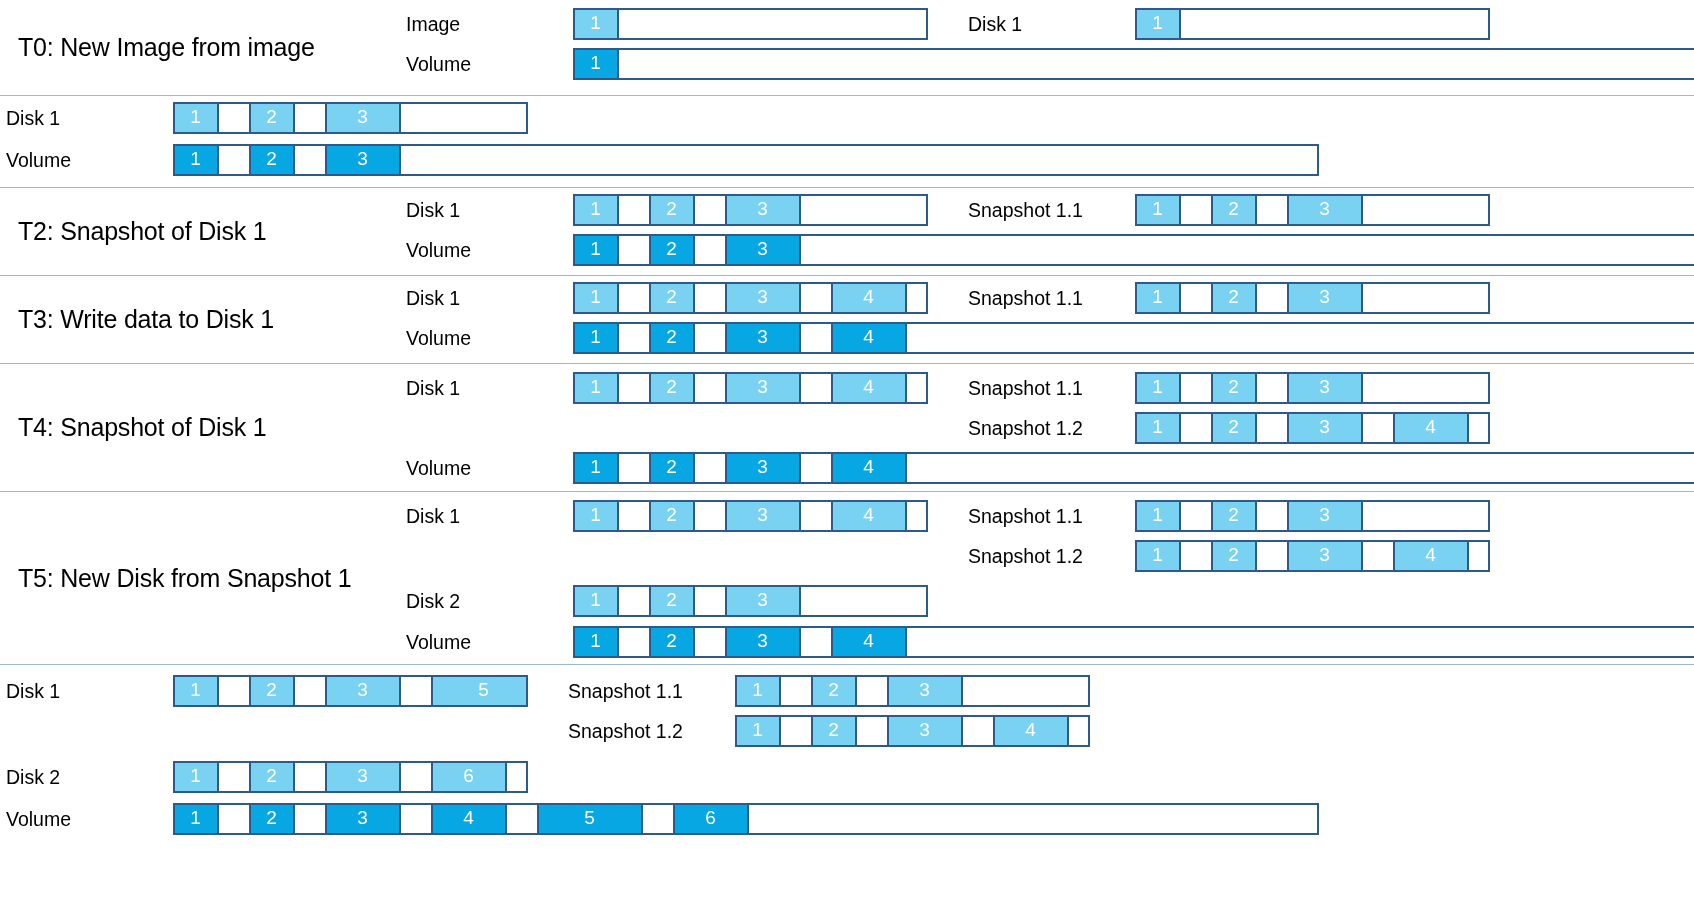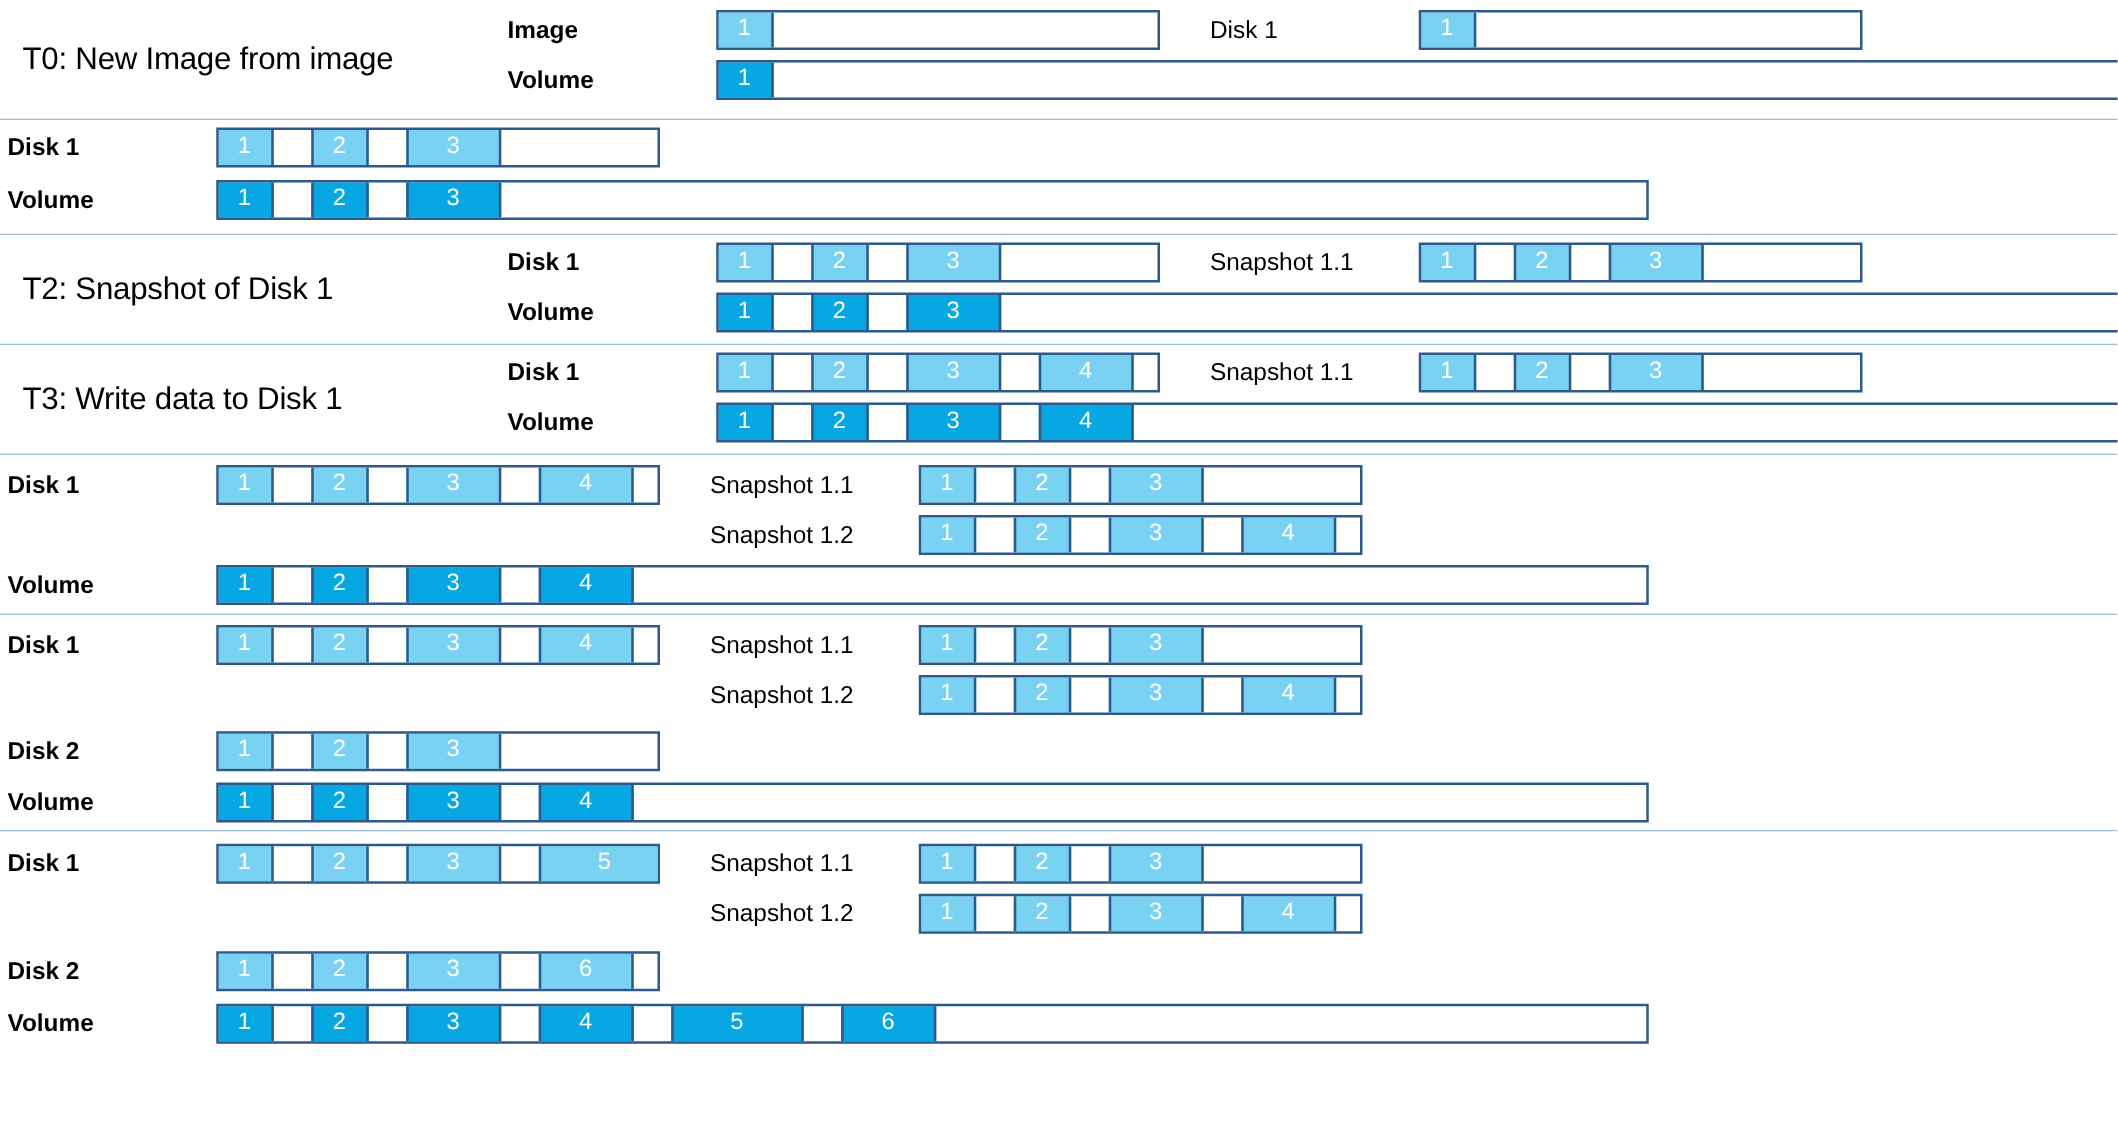--- a/index.html
+++ b/index.html
@@ -43,21 +43,20 @@
   .track-label {
     position:absolute;
     left:6px;
     top:0;
     width:155px;
     height:32px;
     line-height:32px;
     font-size:19.5px;
     color:#000;
     white-space:nowrap;
-    font-weight:bold;
   }
 
   .bar {
     position:absolute;
     top:0;
     height:32px;
     border:2.5px solid #2E5A8A;
     background:#ffffff;
     overflow:hidden;
   }
@@ -193,20 +192,21 @@
           <div class="snap-label">Snapshot 1.1</div>
           <div class="bar snap">
             <div class="seg light" style="left: -2.5px; width: 46px;">1</div>
             <div class="seg light" style="left: 73.5px; width: 46px;">2</div>
             <div class="seg light" style="left: 149.5px; width: 76px;">3</div>
           </div>
         </div>
       </div>
     </div>
     <div class="row" style="height: 128px;">
+      <div class="step-label">T4: Snapshot of Disk 1</div>
       <div class="tracks">
         <div class="track" style="top: 8px;">
           <div class="track-label">Disk 1</div>
           <div class="bar disk">
             <div class="seg light" style="left: -2.5px; width: 46px;">1</div>
             <div class="seg light" style="left: 73.5px; width: 46px;">2</div>
             <div class="seg light" style="left: 149.5px; width: 76px;">3</div>
             <div class="seg light" style="left: 255.5px; width: 76px;">4</div>
           </div>
         </div>
@@ -232,20 +232,21 @@
           <div class="bar snap">
             <div class="seg light" style="left: -2.5px; width: 46px;">1</div>
             <div class="seg light" style="left: 73.5px; width: 46px;">2</div>
             <div class="seg light" style="left: 149.5px; width: 76px;">3</div>
             <div class="seg light" style="left: 255.5px; width: 76px;">4</div>
           </div>
         </div>
       </div>
     </div>
     <div class="row" style="height: 173px;">
+      <div class="step-label">T5: New Disk from Snapshot 1</div>
       <div class="tracks">
         <div class="track" style="top: 8px;">
           <div class="track-label">Disk 1</div>
           <div class="bar disk">
             <div class="seg light" style="left: -2.5px; width: 46px;">1</div>
             <div class="seg light" style="left: 73.5px; width: 46px;">2</div>
             <div class="seg light" style="left: 149.5px; width: 76px;">3</div>
             <div class="seg light" style="left: 255.5px; width: 76px;">4</div>
           </div>
         </div>

